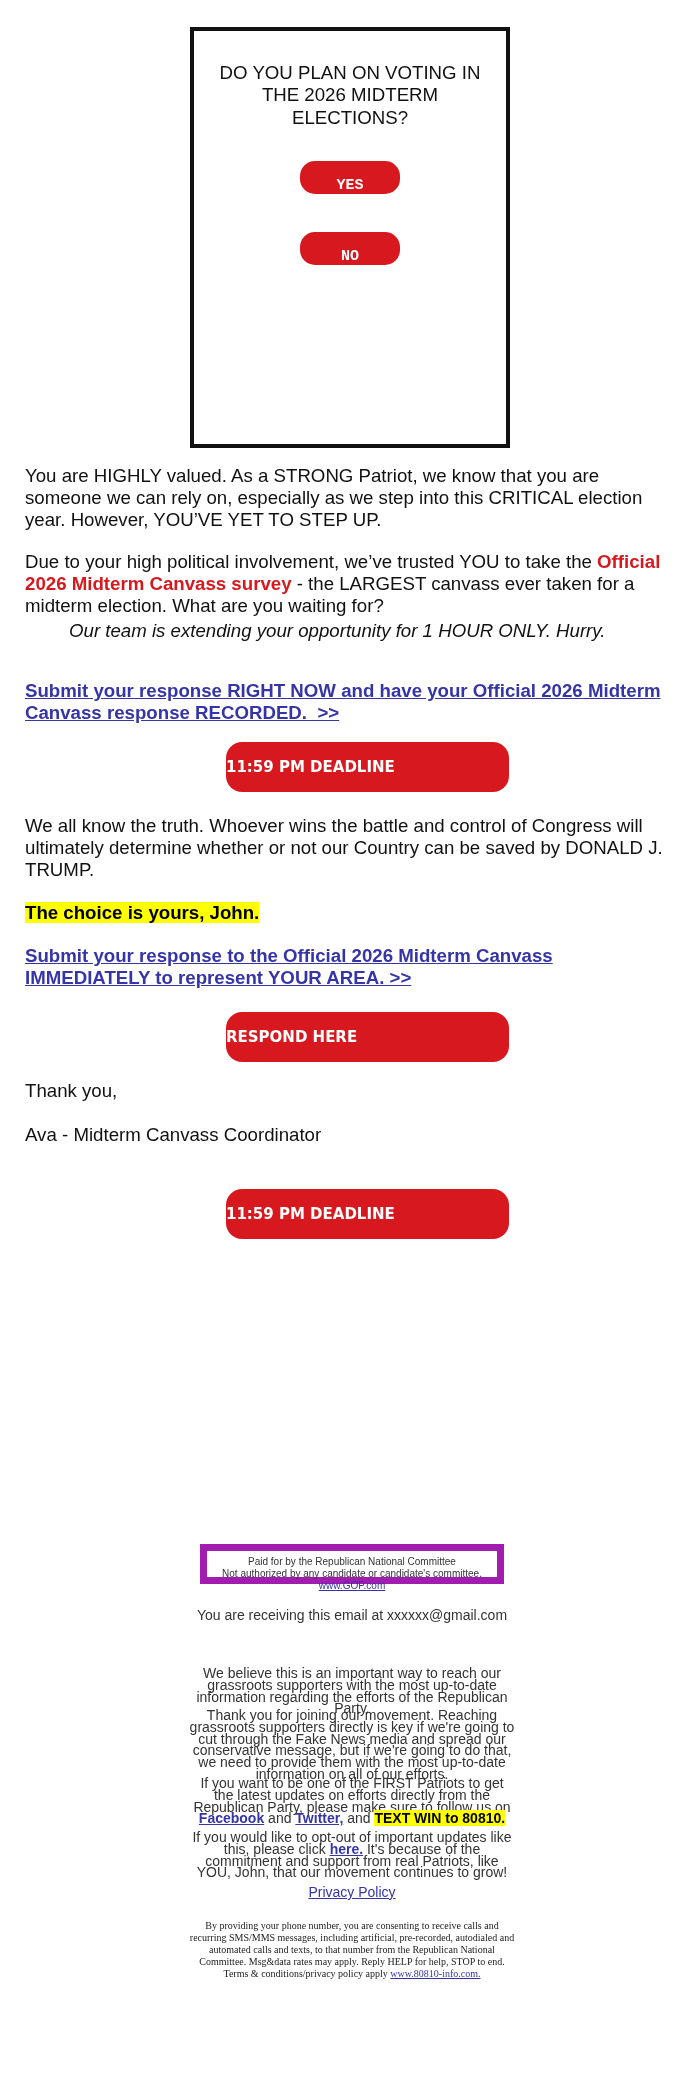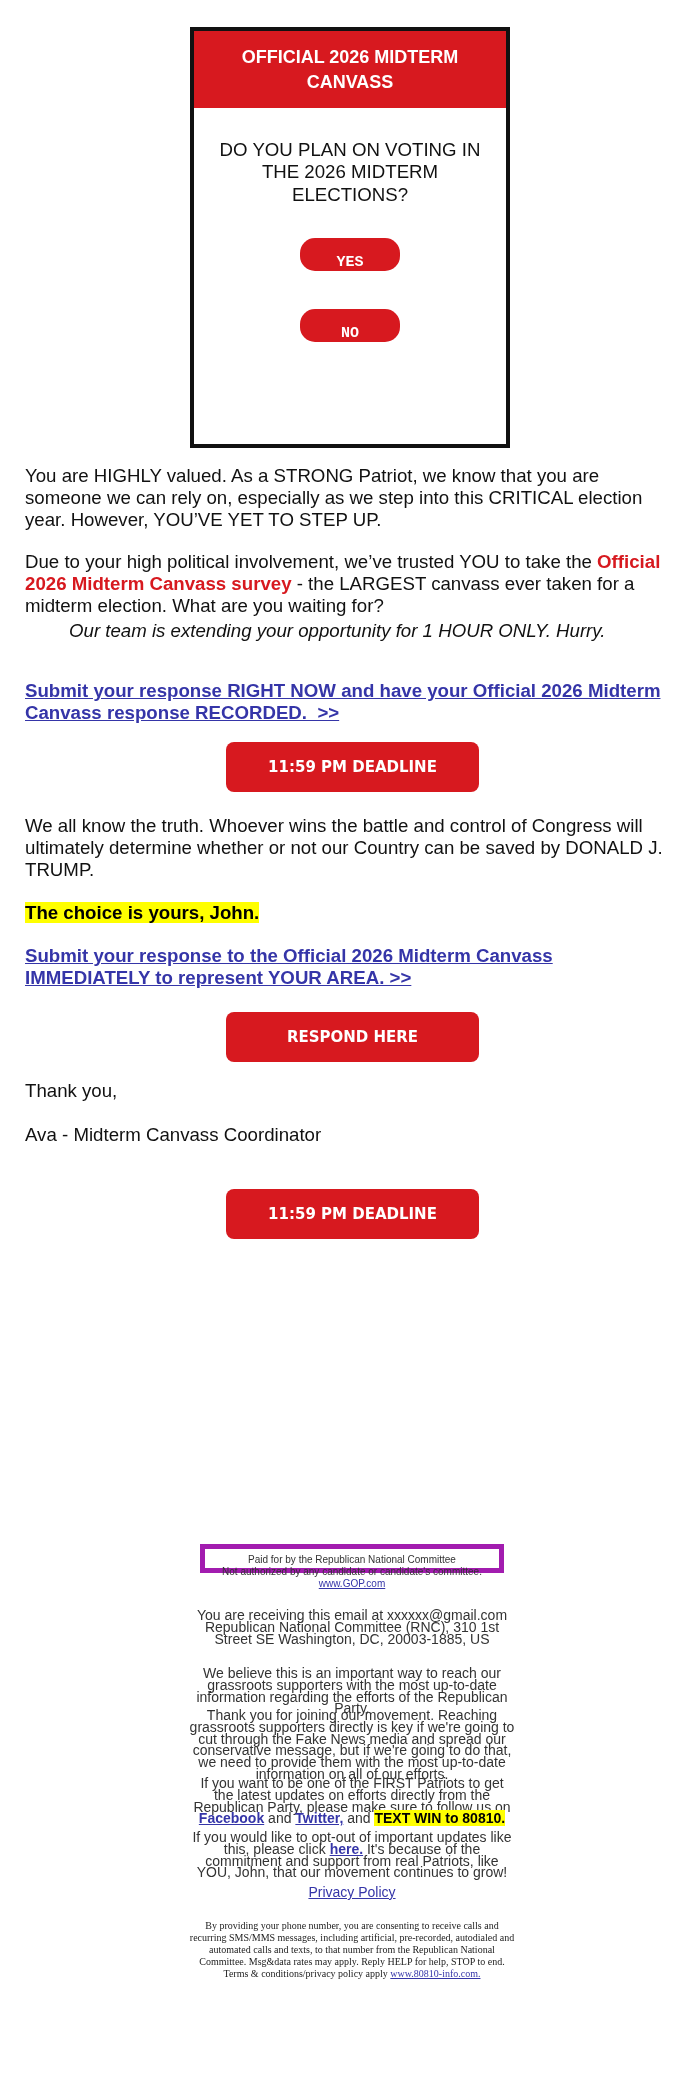--- a/index.html
+++ b/index.html
@@ -53,50 +53,49 @@
     .para {
       position: absolute; left: 25px; width: 655px; margin: 0;
       font-size: 18.67px; line-height: 21.75px; color: var(--text);
     }
     .red-bold { color: var(--red); font-weight: bold; }
     .italic { font-style: italic; }
     .body-link { color: var(--link); font-weight: bold; text-decoration: underline; }
     .choice { background: var(--hl); font-weight: bold; color: #000; }
 
     .big-btn {
-      position: absolute; left: 226px; width: 253px; height: 50px;
-      border-radius: 8px; background: var(--red); color: #fff;
+      position: absolute; left: 226px; width: 283px; height: 50px;
+      border-radius: 16px; background: var(--red); color: #fff;
       font-family: "DejaVu Sans", sans-serif; font-weight: bold; font-size: 15px;
-      line-height: 50px; text-align: center; text-decoration: none;
+      line-height: 50px; text-align: left; text-decoration: none;
     }
 
     
     .disclaimer {
-      position: absolute; left: 200px; top: 1544px; width: 304px; height: 29px;
-      box-sizing: border-box; border: 5px solid #a21caf;
+      position: absolute; left: 200px; top: 1544px; width: 304px; height: 40px;
+      box-sizing: border-box; border: 7px solid #a21caf;
       text-align: center; font-size: 10px; line-height: 11.75px; color: var(--foot);
       padding-top: 5px;
     }
     .disclaimer div { display: block; }
     .f-text {
       position: absolute; left: 189px; width: 326px; margin: 0;
       text-align: center; font-size: 14px; line-height: 11.75px; color: var(--foot);
     }
     .f-link { color: var(--link); text-decoration: underline; }
     .f-link-bold { color: var(--link); text-decoration: underline; font-weight: bold; }
     .f-hl { background: var(--hl); font-weight: bold; color: #000; }
     .legal {
       font-family: "Liberation Serif", serif; font-size: 10px; line-height: 12px; color: #222;
     }
   </style>
 </head>
 <body>
 
 <div class="survey-box">
-  <div class="survey-header">OFFICIAL 2026 MIDTERM CANVASS</div>
   <div class="question">DO YOU PLAN ON VOTING IN THE 2026 MIDTERM ELECTIONS?</div>
   <a class="pill yes">YES</a>
   <a class="pill no">NO</a>
 </div>
 
 <p class="para" style="top:465px;">You are HIGHLY valued. As a STRONG Patriot, we know that you are someone we can rely on, especially as we step into this CRITICAL election year. However, YOU’VE YET TO STEP UP.</p>
 
 <p class="para" style="top:551px;"><span>Due to your high political involvement, we’ve trusted YOU to take the </span><span class="red-bold">Official 2026 Midterm Canvass survey</span><span> - the LARGEST canvass ever taken for a midterm election. What are you waiting for?</span></p>
 
 <p class="para italic" style="top:620px;margin-left:44px;">Our team is extending your opportunity for 1 HOUR ONLY. Hurry.</p>
@@ -119,21 +118,20 @@
 <a class="big-btn" style="top:1189px;">11:59 PM DEADLINE</a>
 
 <div class="disclaimer">
   <div>Paid for by the Republican National Committee</div>
   <div>Not authorized by any candidate or candidate's committee.</div>
   <div><a class="f-link">www.GOP.com</a></div>
 </div>
 
 <p class="f-text" style="top:1610px;">
   <span style="display:block">You are receiving this email at xxxxxx@gmail.com</span>
-  <span style="display:block">Republican National Committee (RNC), 310 1st Street SE Washington, DC, 20003-1885, US</span>
 </p>
 
 <p class="f-text" style="top:1668px;">We believe this is an important way to reach our grassroots supporters with the most up-to-date information regarding the efforts of the Republican Party.</p>
 
 <p class="f-text" style="top:1710px;">Thank you for joining our movement. Reaching grassroots supporters directly is key if we're going to cut through the Fake News media and spread our conservative message, but if we're going to do that, we need to provide them with the most up-to-date information on all of our efforts.</p>
 
 <p class="f-text" style="top:1778px;"><span>If you want to be one of the FIRST Patriots to get the latest updates on efforts directly from the Republican Party, please make sure to follow us on </span><a class="f-link-bold">Facebook</a><span> and </span><a class="f-link-bold">Twitter,</a><span> and </span><span class="f-hl">TEXT WIN to 80810.</span></p>
 
 <p class="f-text" style="top:1832px;"><span>If you would like to opt-out of important updates like this, please click </span><a class="f-link-bold">here.</a><span> It's because of the commitment and support from real Patriots, like YOU, John, that our movement continues to grow!</span></p>
 

